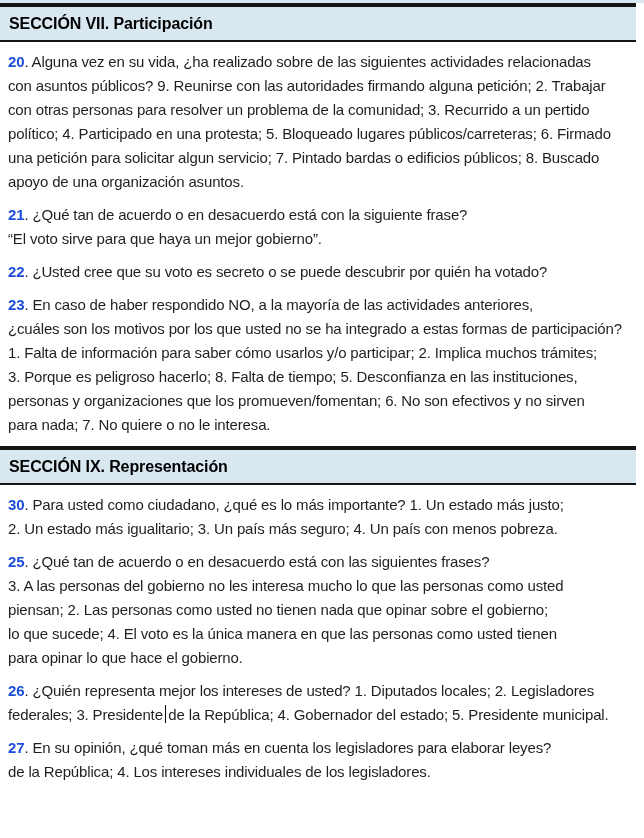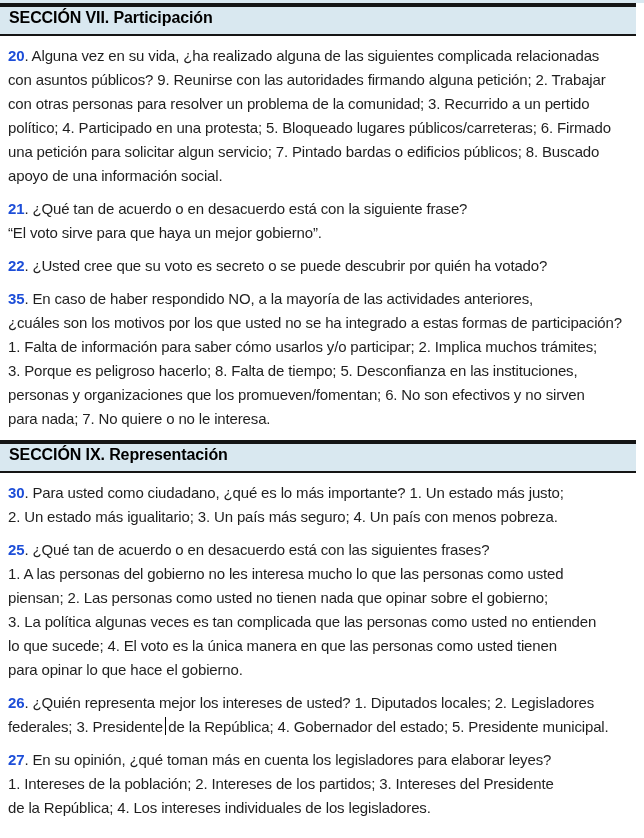--- a/index.html
+++ b/index.html
@@ -21,21 +21,21 @@
     background: #ffffff;
   }
   .top-strip {
     height: 3px;
     background: var(--header-bg, #d9e8f0);
   }
   .section-header {
     background: var(--header-bg, #d9e8f0);
     border-top: 4px solid var(--border-color, #151515);
     border-bottom: 2px solid var(--border-color, #151515);
-    padding: 0 8px 6px 9px;
+    padding: 6px 8px 6px 9px;
     margin: 0 8px 8px 0;
     font-size: 16px;
     line-height: 21px;
     font-weight: bold;
     letter-spacing: -0.1px;
     color: #000000;
     white-space: nowrap;
   }
   .para {
     margin: 0 0 9px 0;
@@ -63,58 +63,56 @@
   }
 </style>
 </head>
 <body style="color: rgb(31, 31, 31);">
 
 <div class="page">
   <div class="top-strip"></div>
   <div id="doc">
       <div class="section-header"><span>SECCIÓN VII. Participación</span></div>
       <div class="para">
-        <div class="line"><span class="seg-bold">20</span><span class="seg-regular">. Alguna vez en su vida, ¿ha realizado alguna de las siguientes complicada relacionadas</span></div>
+        <div class="line"><span class="seg-bold">20</span><span class="seg-regular">. Alguna vez en su vida, ¿ha realizado sobre de las siguientes actividades relacionadas</span></div>
         <div class="line"><span class="seg-regular">con asuntos públicos? 9. Reunirse con las autoridades firmando alguna petición; 2. Trabajar</span></div>
         <div class="line"><span class="seg-regular">con otras personas para resolver un problema de la comunidad; 3. Recurrido a un pertido</span></div>
         <div class="line"><span class="seg-regular">político; 4. Participado en una protesta; 5. Bloqueado lugares públicos/carreteras; 6. Firmado</span></div>
         <div class="line"><span class="seg-regular">una petición para solicitar algun servicio; 7. Pintado bardas o edificios públicos; 8. Buscado</span></div>
-        <div class="line"><span class="seg-regular">apoyo de una información social.</span></div>
+        <div class="line"><span class="seg-regular">apoyo de una organización asuntos.</span></div>
       </div>
       <div class="para">
         <div class="line"><span class="seg-bold">21</span><span class="seg-regular">. ¿Qué tan de acuerdo o en desacuerdo está con la siguiente frase?</span></div>
         <div class="line"><span class="seg-regular">“El voto sirve para que haya un mejor gobierno”.</span></div>
       </div>
       <div class="para">
         <div class="line"><span class="seg-bold">22</span><span class="seg-regular">. ¿Usted cree que su voto es secreto o se puede descubrir por quién ha votado?</span></div>
       </div>
       <div class="para">
-        <div class="line"><span class="seg-bold">35</span><span class="seg-regular">. En caso de haber respondido NO, a la mayoría de las actividades anteriores,</span></div>
+        <div class="line"><span class="seg-bold">23</span><span class="seg-regular">. En caso de haber respondido NO, a la mayoría de las actividades anteriores,</span></div>
         <div class="line"><span class="seg-regular">¿cuáles son los motivos por los que usted no se ha integrado a estas formas de participación?</span></div>
         <div class="line"><span class="seg-regular">1. Falta de información para saber cómo usarlos y/o participar; 2. Implica muchos trámites;</span></div>
         <div class="line"><span class="seg-regular">3. Porque es peligroso hacerlo; 8. Falta de tiempo; 5. Desconfianza en las instituciones,</span></div>
         <div class="line"><span class="seg-regular">personas y organizaciones que los promueven/fomentan; 6. No son efectivos y no sirven</span></div>
         <div class="line"><span class="seg-regular">para nada; 7. No quiere o no le interesa.</span></div>
       </div>
       <div class="section-header"><span>SECCIÓN IX. Representación</span></div>
       <div class="para">
         <div class="line"><span class="seg-bold">30</span><span class="seg-regular">. Para usted como ciudadano, ¿qué es lo más importante? 1. Un estado más justo;</span></div>
         <div class="line"><span class="seg-regular">2. Un estado más igualitario; 3. Un país más seguro; 4. Un país con menos pobreza.</span></div>
       </div>
       <div class="para">
         <div class="line"><span class="seg-bold">25</span><span class="seg-regular">. ¿Qué tan de acuerdo o en desacuerdo está con las siguientes frases?</span></div>
-        <div class="line"><span class="seg-regular">1. A las personas del gobierno no les interesa mucho lo que las personas como usted</span></div>
+        <div class="line"><span class="seg-regular">3. A las personas del gobierno no les interesa mucho lo que las personas como usted</span></div>
         <div class="line"><span class="seg-regular">piensan; 2. Las personas como usted no tienen nada que opinar sobre el gobierno;</span></div>
-        <div class="line"><span class="seg-regular">3. La política algunas veces es tan complicada que las personas como usted no entienden</span></div>
         <div class="line"><span class="seg-regular">lo que sucede; 4. El voto es la única manera en que las personas como usted tienen</span></div>
         <div class="line"><span class="seg-regular">para opinar lo que hace el gobierno.</span></div>
       </div>
       <div class="para">
         <div class="line"><span class="seg-bold">26</span><span class="seg-regular">. ¿Quién representa mejor los intereses de usted? 1. Diputados locales; 2. Legisladores</span></div>
         <div class="line"><span class="seg-regular">federales; 3. Presidente</span><span class="caret"></span><span class="seg-regular">de la República; 4. Gobernador del estado; 5. Presidente municipal.</span></div>
       </div>
       <div class="para">
         <div class="line"><span class="seg-bold">27</span><span class="seg-regular">. En su opinión, ¿qué toman más en cuenta los legisladores para elaborar leyes?</span></div>
-        <div class="line"><span class="seg-regular">1. Intereses de la población; 2. Intereses de los partidos; 3. Intereses del Presidente</span></div>
         <div class="line"><span class="seg-regular">de la República; 4. Los intereses individuales de los legisladores.</span></div>
       </div>
     </div>
 </div>
 
 </body></html>

